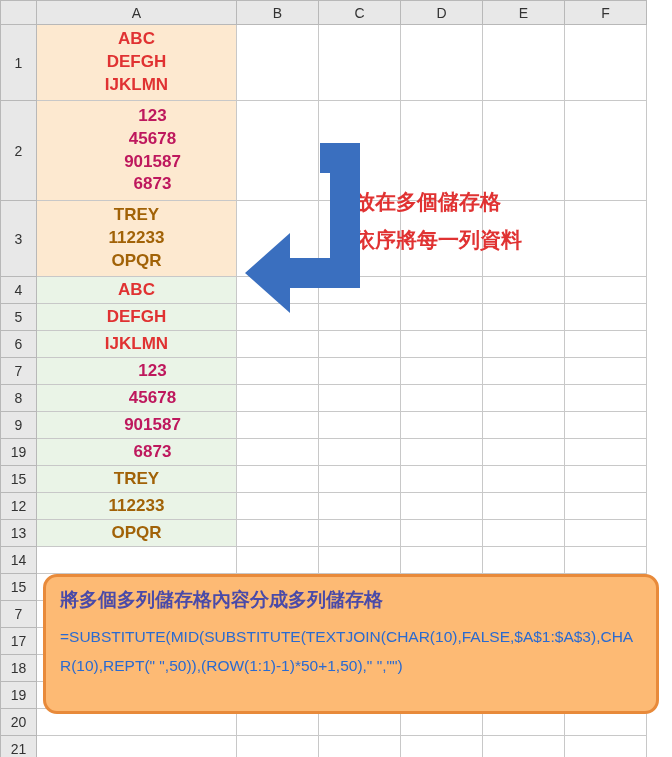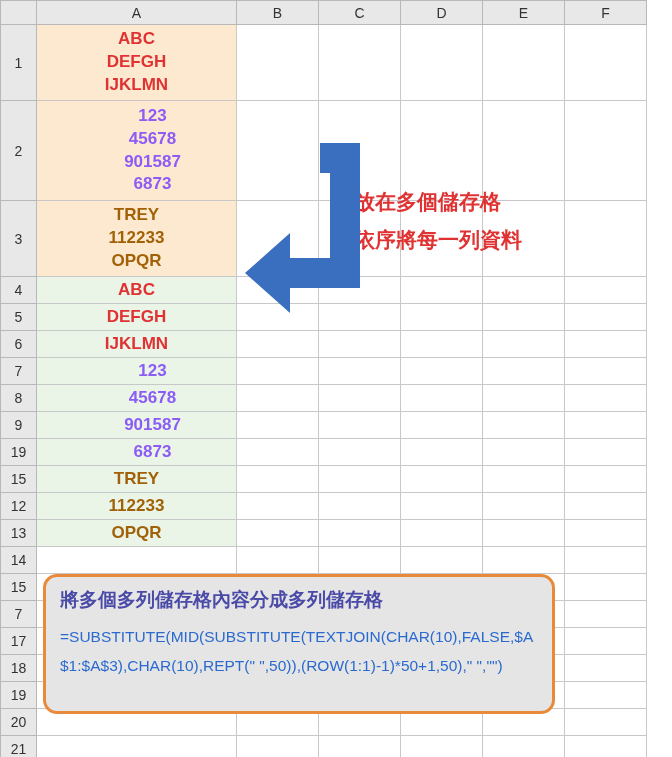--- a/index.html
+++ b/index.html
@@ -55,21 +55,21 @@
     border: 1px solid #b8b8b8;
     width: 36px;
   }
   .bg-orange { background: #fde9d0; }
   .bg-green { background: #eaf4e7; }
   .multi {
     line-height: 1.35;
     white-space: pre-line;
   }
   .c-red { color: #e03232; font-weight: bold; }
-  .c-purple { color: #8b5cf6; font-weight: bold; padding-left: 32px; }
+  .c-purple { color: #be185d; font-weight: bold; padding-left: 32px; }
   .c-green { color: #a16207; font-weight: bold; }
   .row1 td.col-A { height: 76px; }
   .row2 td.col-A { height: 100px; }
   .row3 td.col-A { height: 76px; }
   
   .anno-text {
     position: absolute;
     left: 354px;
     top: 183px;
     color: #e03232;
@@ -85,25 +85,25 @@
     top: 133px;
     width: 120px;
     height: 200px;
     pointer-events: none;
   }
   
   .formula-box {
     position: absolute;
     left: 43px;
     top: 574px;
-    width: 512px;
+    width: 616px;
     height: 140px;
     border: 3px solid #e88a3a;
     border-radius: 14px;
-    background: #e5e5e5;
+    background: #fdba74;
     padding: 10px 14px 8px 14px;
   }
   .formula-title {
     color: #4a4aa8;
     font-size: 19px;
     font-weight: bold;
     margin-bottom: 10px;
   }
   .formula-sub {
     color: #2a6ad0;

